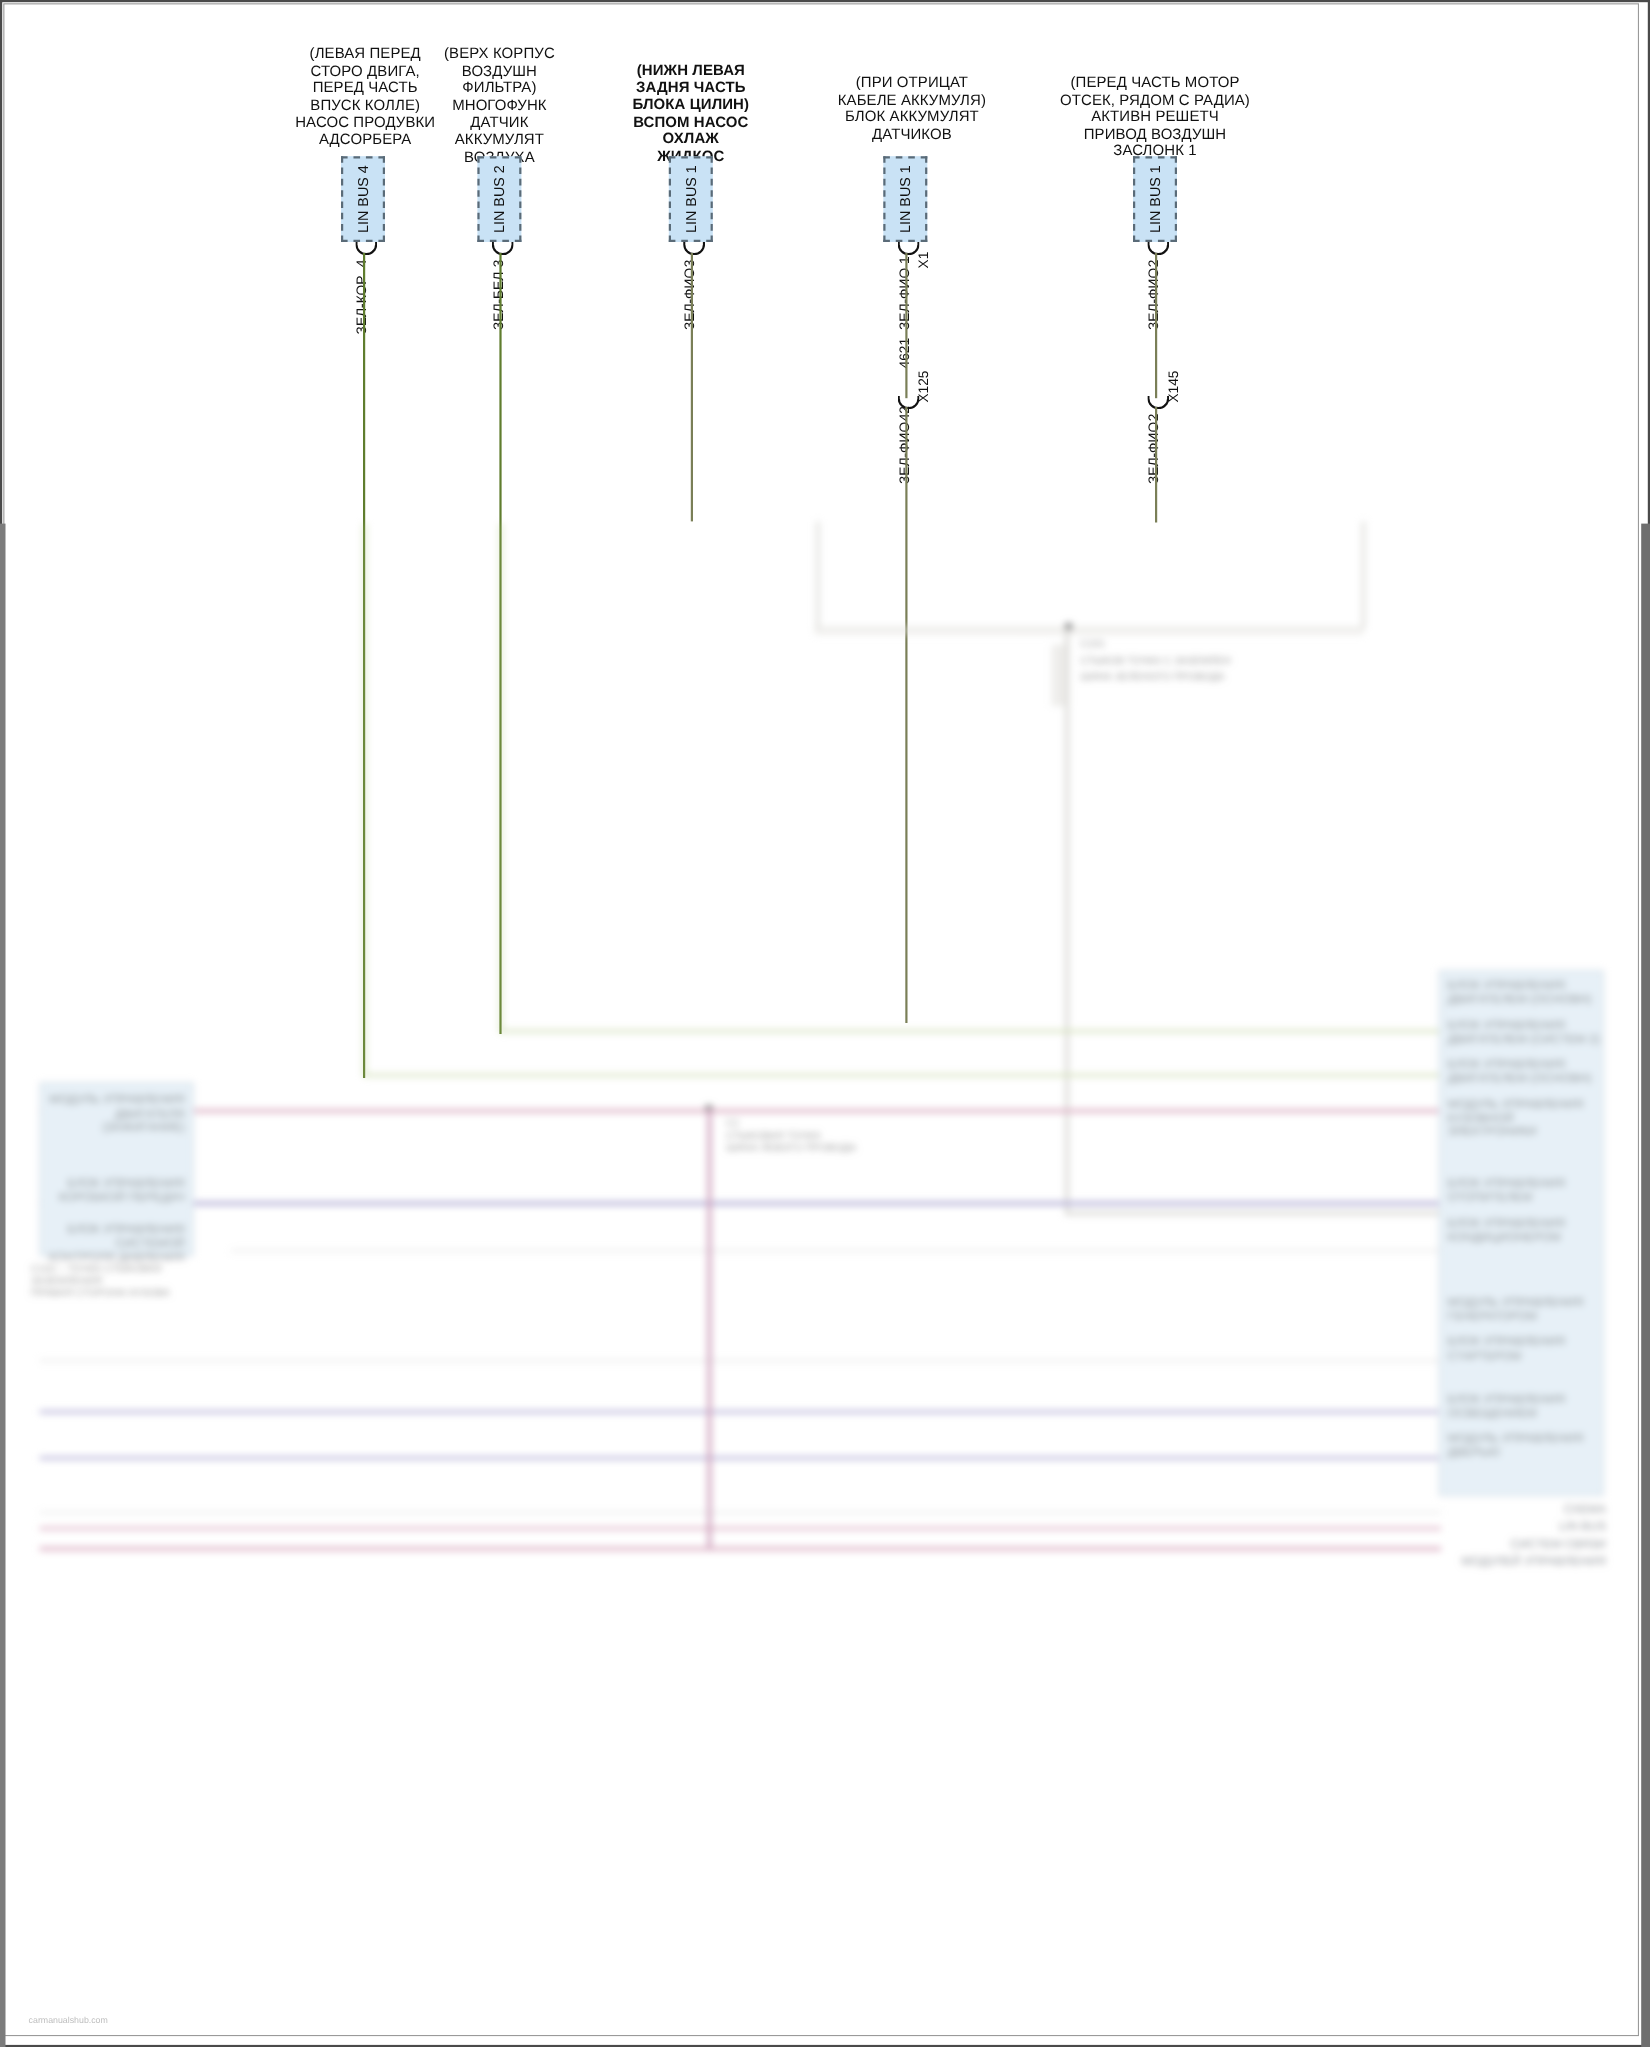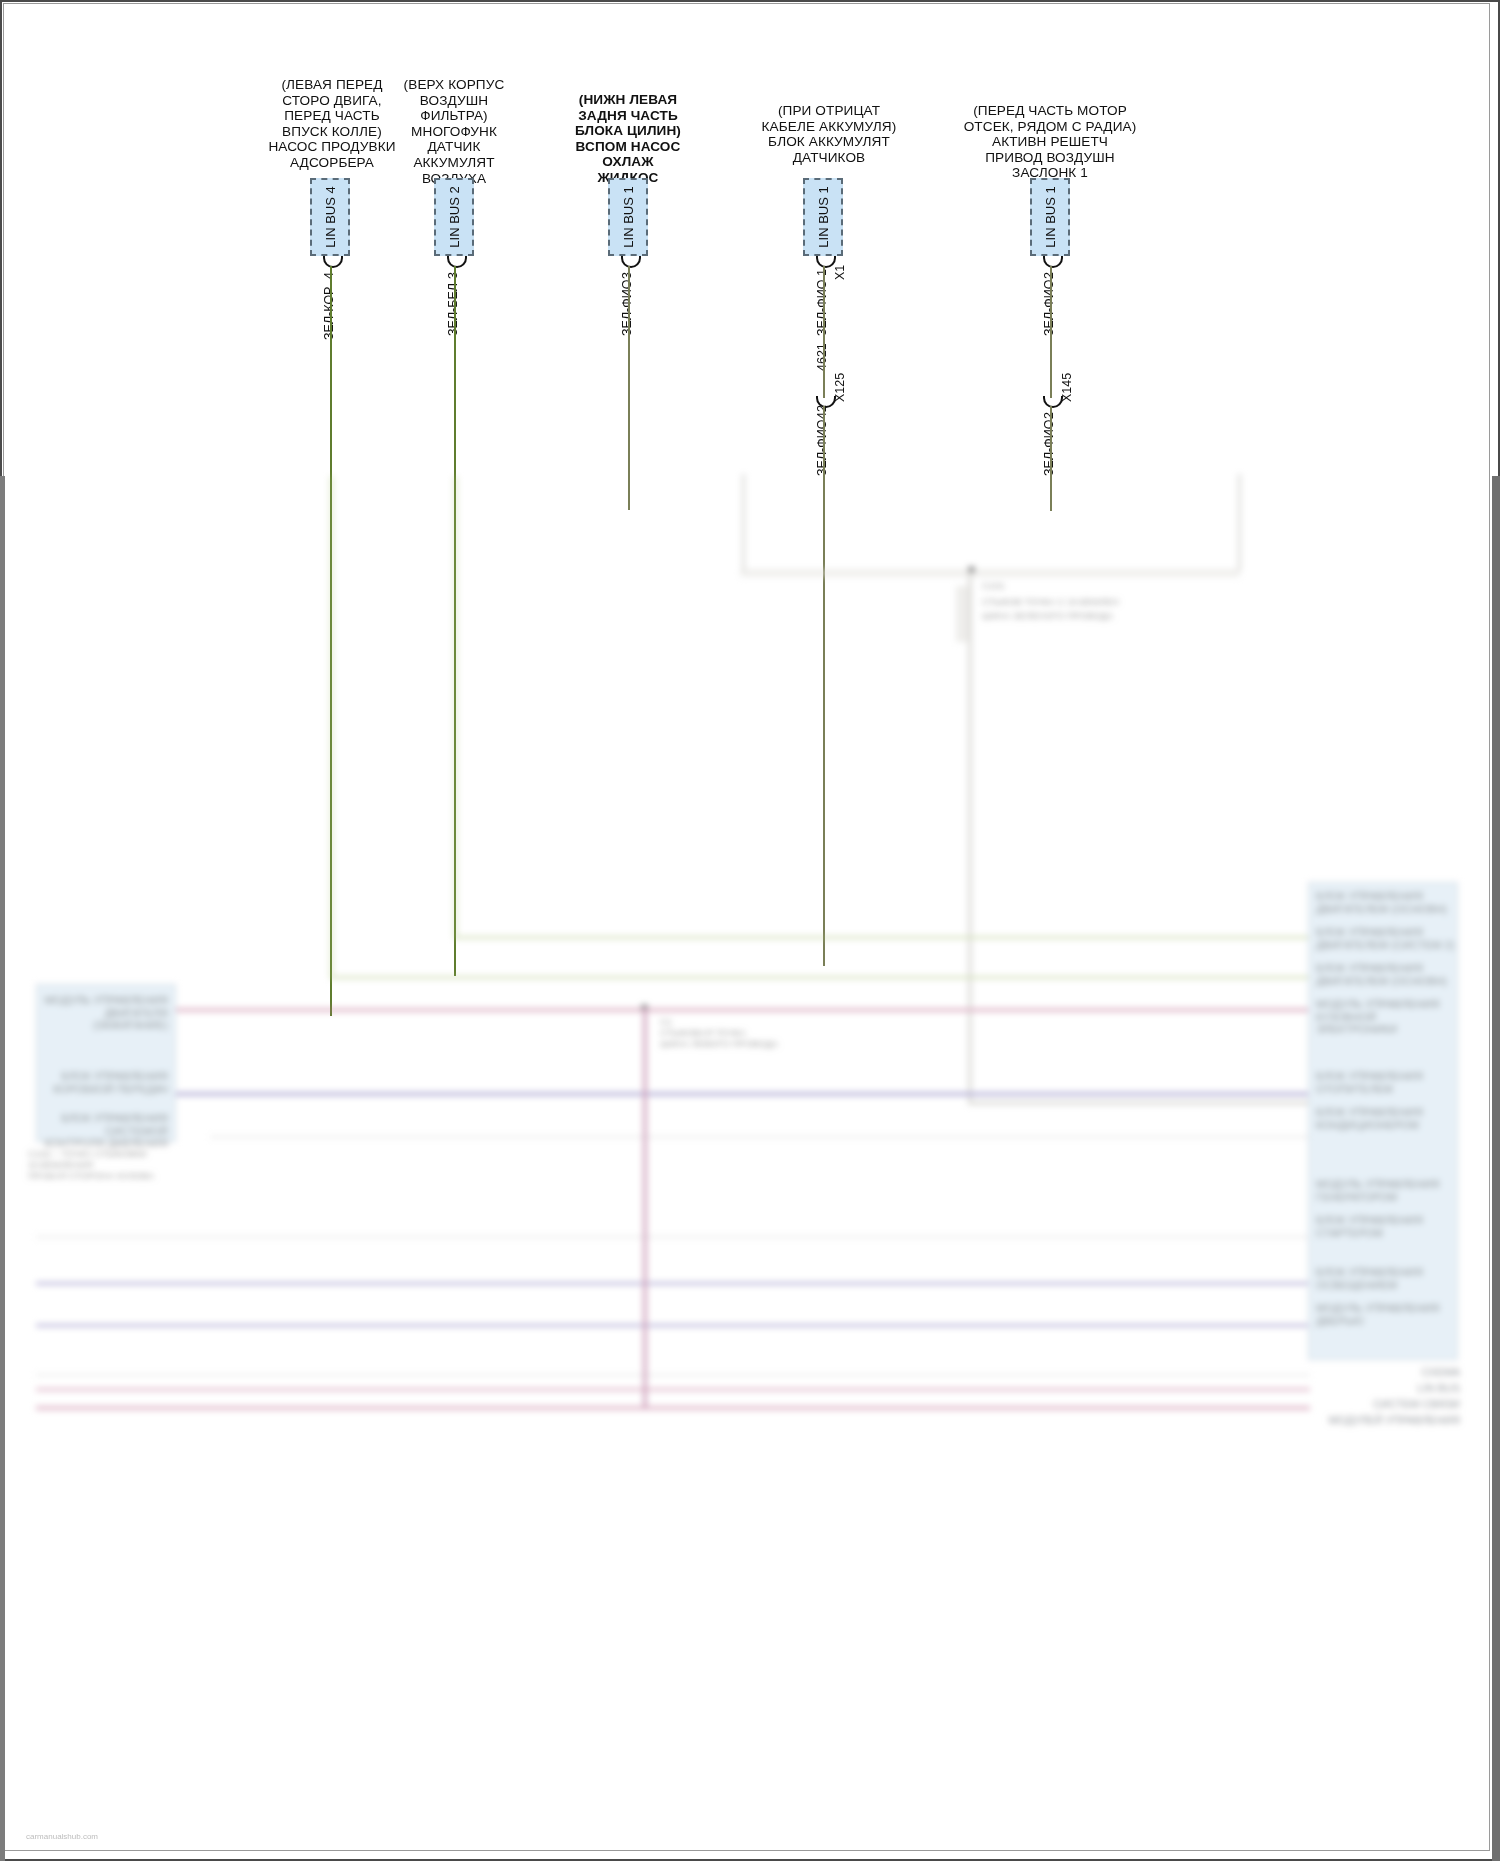--- a/index.html
+++ b/index.html
@@ -7,21 +7,21 @@
   #page{
     position:relative;width:1500px;height:1861px;overflow:hidden;
     background:#ffffff;
   }
   
   .sheet-border{position:absolute;left:0;top:0;width:1500px;height:1861px;
     box-sizing:border-box;border:2px solid #4a4a4a;pointer-events:none;}
   .sheet-border.inner{left:3px;top:3px;width:1487px;height:1848px;border:1px solid #9a9a9a;}
 
   
-  .top-layer{position:absolute;left:0;top:0;width:1272px;height:564px;margin-top:36px;}
+  .top-layer{position:absolute;left:0;top:0;width:1272px;height:564px;}
 
   .comp-title{
     position:absolute;text-align:center;font-size:13.6px;line-height:15.6px;
     color:#111;letter-spacing:.1px;font-family:"Liberation Sans",sans-serif;
   }
   .conn-box{
     position:absolute;background:#c9e2f5;border:2px dashed #5a6b78;
     box-sizing:border-box;
   }
   .conn-box .vlabel{

